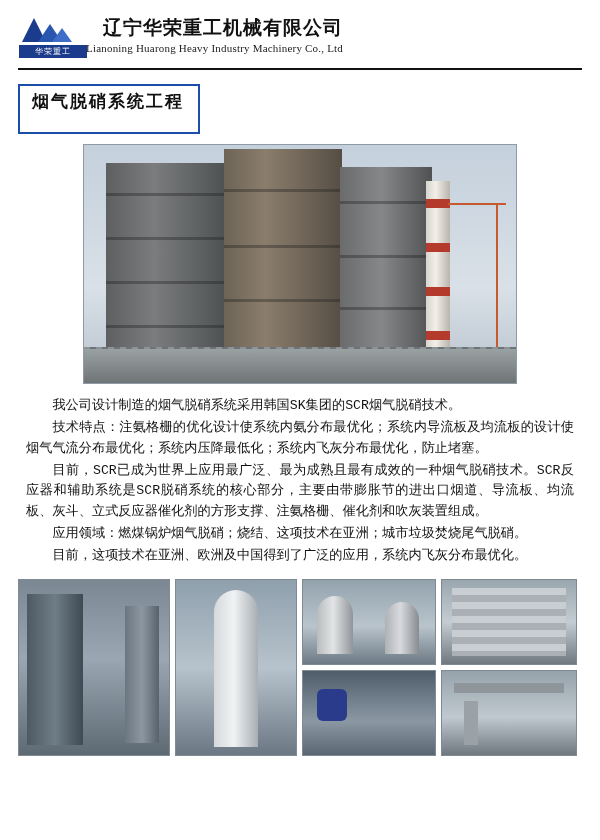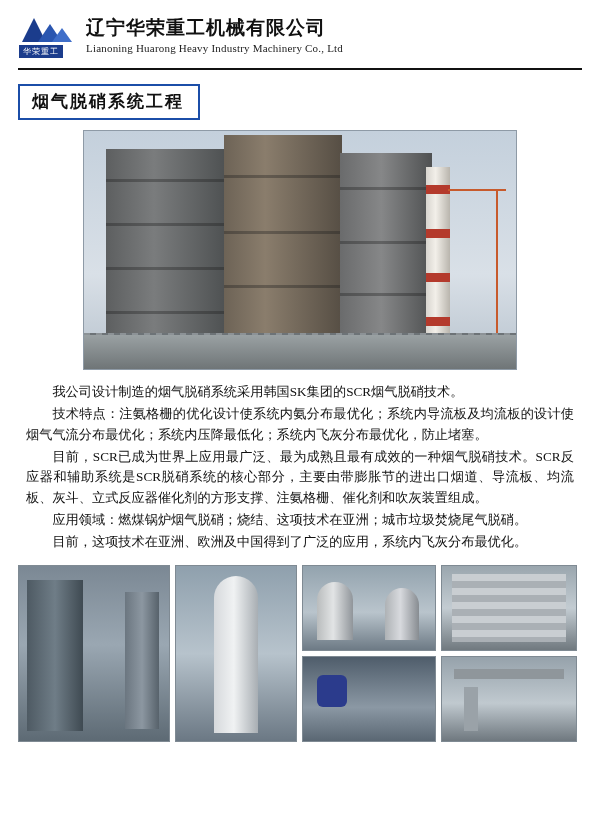--- a/index.html
+++ b/index.html
@@ -38,34 +38,35 @@
     position: absolute;
     left: 0;
     top: 0;
     width: 58px;
     height: 30px;
   }
   .logo .logotext {
     position: absolute;
     left: 1px;
     bottom: 0;
-    width: 44px;
+    width: 68px;
     height: 13px;
     background: #1b3c8c;
     color: #fff;
     font-size: 8px;
     line-height: 13px;
     text-align: center;
     letter-spacing: 1px;
   }
   .company {
     display: flex;
     flex-direction: column;
     justify-content: center;
     padding-bottom: 2px;
+    align-items: flex-end;
   }
   .company .cn {
     font-family: "DejaVu Sans", sans-serif;
     font-size: 19px;
     font-weight: bold;
     color: #111;
     letter-spacing: 1px;
     line-height: 1.25;
   }
   .company .en {
@@ -79,21 +80,21 @@
     height: 2px;
     background: #111;
     margin: 2px 18px 0 18px;
   }
   
   .titlebar {
     margin: 14px 18px 0 18px;
     border: 2px solid #1b4ea8;
     background: #ffffff;
     display: inline-block;
-    padding: 4px 14px 5px 12px;
+    padding: 4px 14px 19px 12px;
   }
   .titlebar .t {
     font-family: "DejaVu Sans", sans-serif;
     font-size: 17px;
     font-weight: bold;
     color: #111;
     letter-spacing: 2px;
   }
   
   .hero {
@@ -156,21 +157,21 @@
     background: linear-gradient(180deg,#9aa1a3,#6f7577);
   }
   .hero .fence {
     position: absolute;
     left: 0; right: 0; bottom: 30px; height: 6px;
     background: repeating-linear-gradient(90deg,#8c9296 0 6px,#6d7377 6px 12px);
   }
   
   .body-text {
     margin: 12px 26px 0 26px;
-    font-family: Liberation Serif, serif;
+    font-family: Liberation Mono, monospace;
     font-size: 13.2px;
     line-height: 1.58;
     color: #111;
     text-align: justify;
   }
   .body-text p {
     margin: 0 0 1px 0;
     text-indent: 2em;
   }
   

